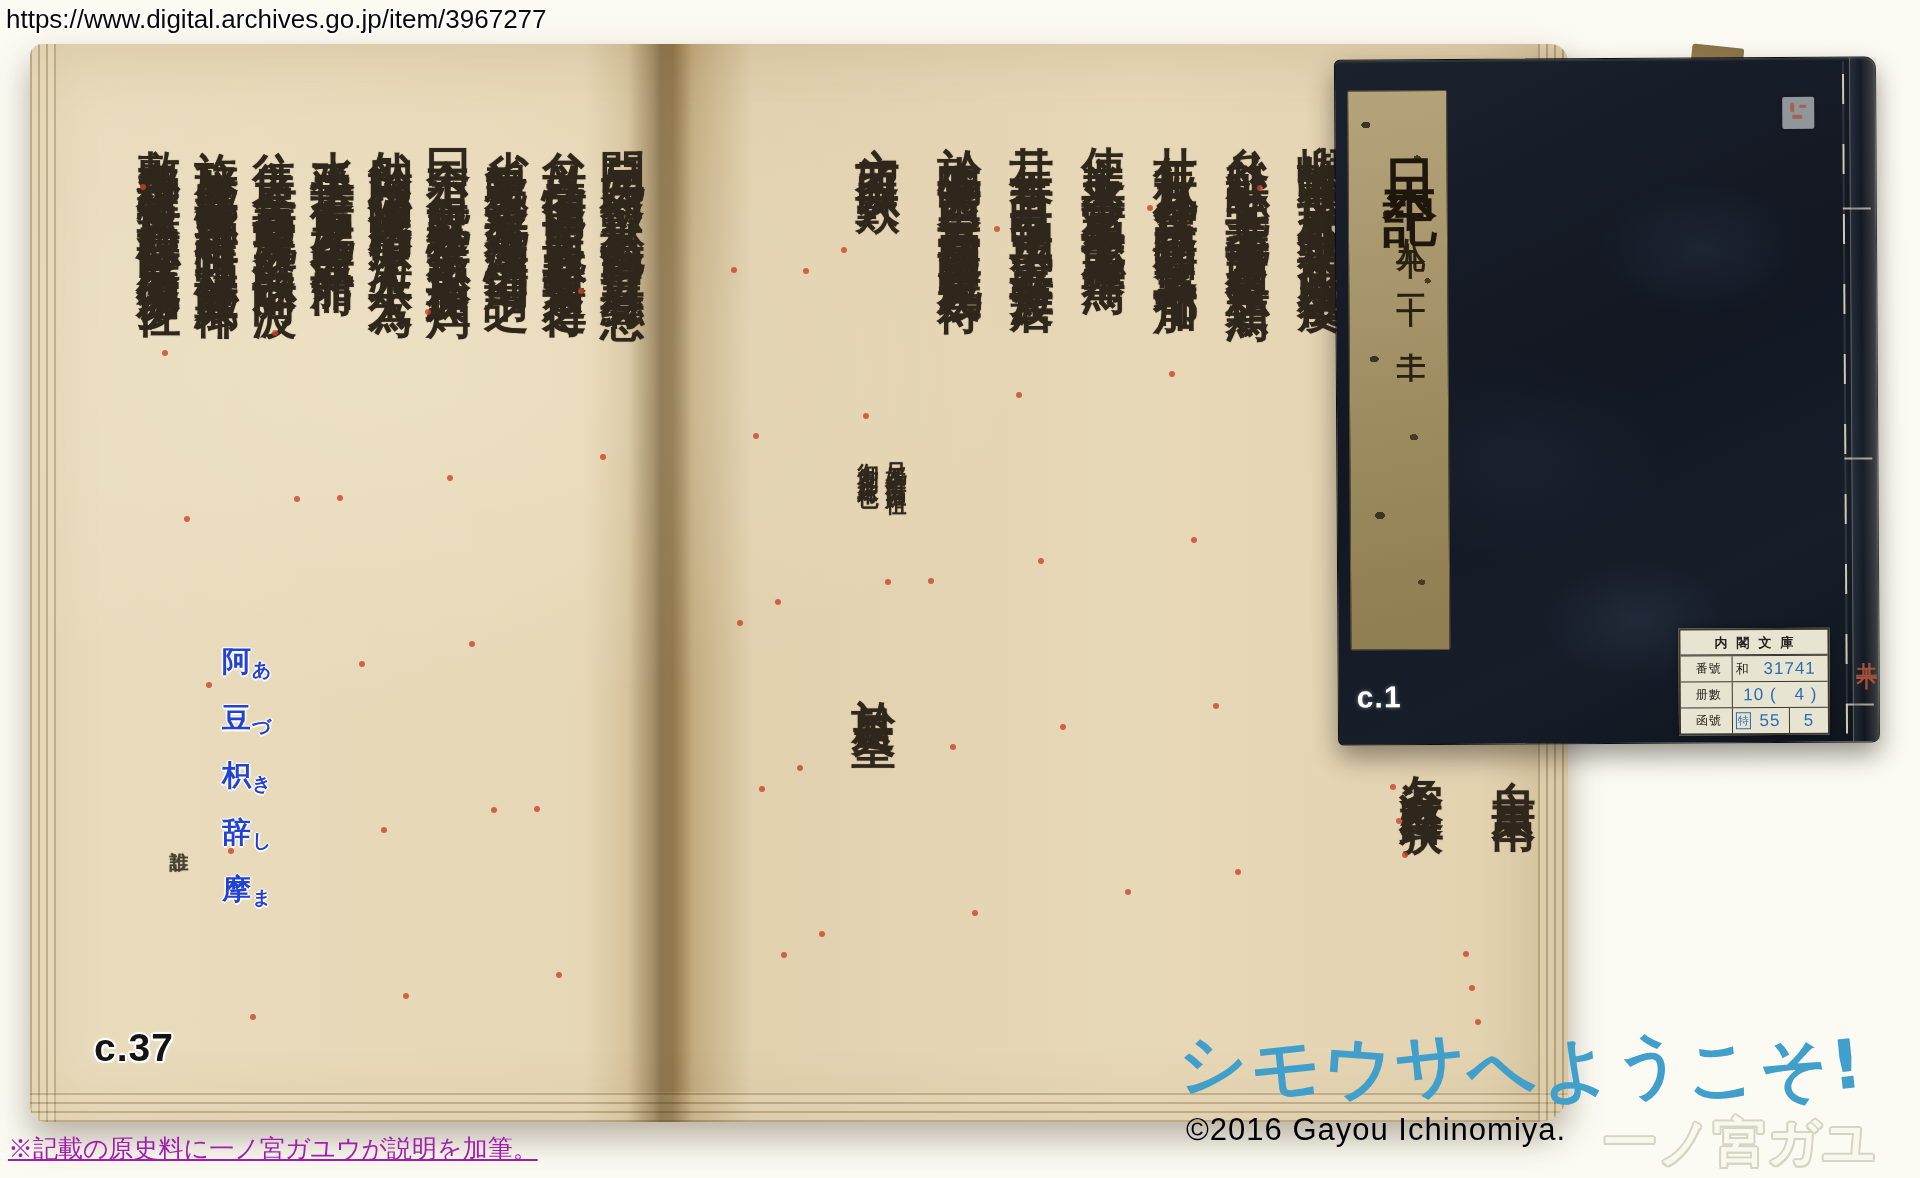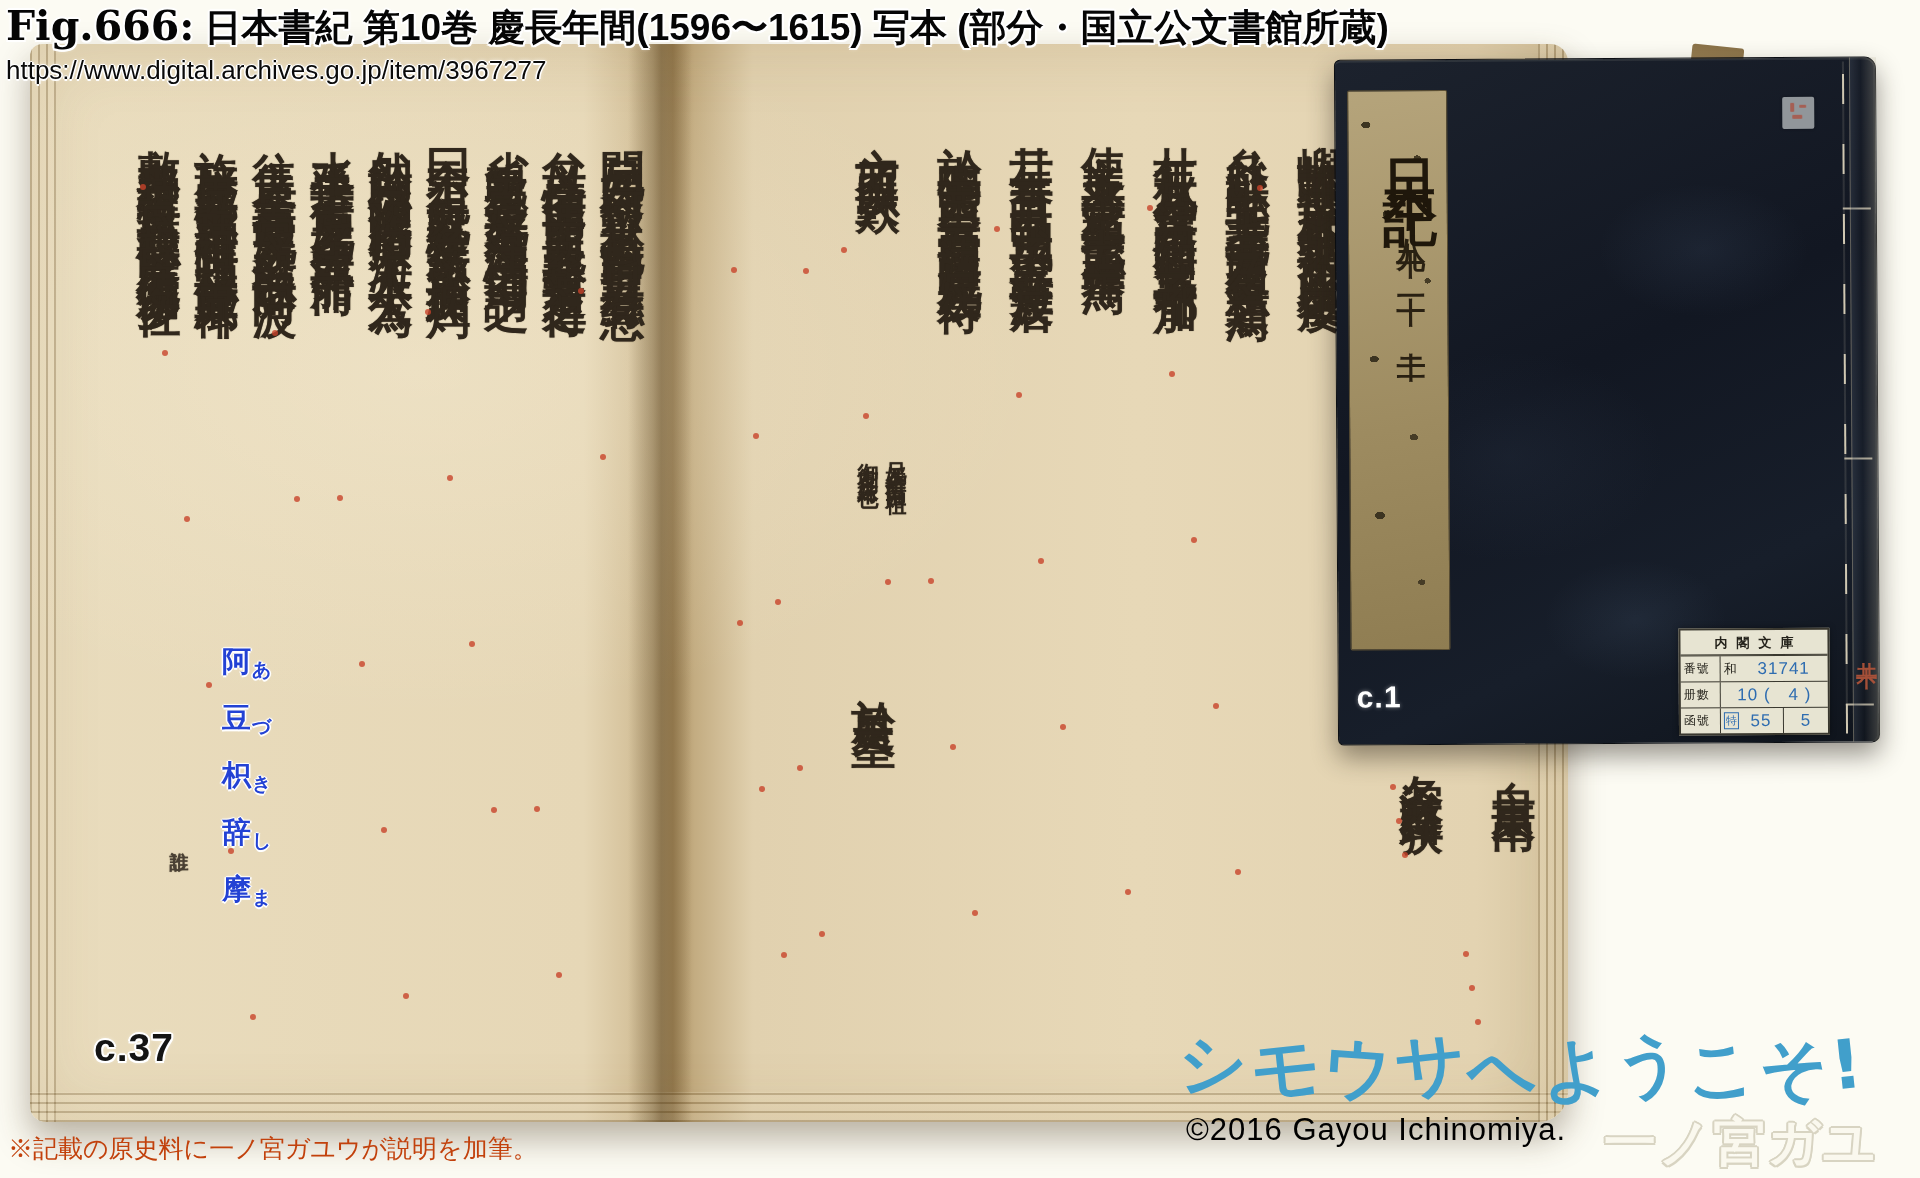--- a/index.html
+++ b/index.html
@@ -67,21 +67,21 @@
   .bunko-body{writing-mode:vertical-rl;text-orientation:upright;height:108px;
     padding:6px 8px 2px 4px;font-size:14px;font-weight:700;letter-spacing:2px;line-height:2.0;}
 
   .catalog-label{position:absolute;left:340px;top:570px;width:151px;box-sizing:border-box;
     background:#e7e4d2;border:2px solid #3a382f;color:#24221b;
     box-shadow:0 0 6px rgba(0,0,0,.4);font-family:"DejaVu Serif","Liberation Serif",serif;}
   .catalog-header{font-size:13px;font-weight:700;letter-spacing:9px;text-align:center;
     padding:4px 0 2px 9px;border-bottom:1px solid #3a382f;}
   .catalog-row{display:flex;align-items:center;border-top:1px solid #3a382f;height:25px;}
   .catalog-row:first-of-type{border-top:none;}
-  .cat-name{width:36px;font-size:12px;letter-spacing:1px;padding-left:3px;
+  .cat-name{width:36px;font-size:12px;letter-spacing:1px;padding-left:15px;
     border-right:1px solid #3a382f;align-self:stretch;display:flex;align-items:center;}
   .cat-pre{font-size:13px;padding:0 3px;}
   .cat-val{font-family:"Liberation Sans",sans-serif;font-size:17px;color:#2e6cb0;
     flex:1;text-align:center;letter-spacing:1px;}
   .cat-box{font-size:11px;color:#2e6cb0;border:1px solid #2e6cb0;padding:0 1px;margin-left:3px;}
   .cat-div{width:1px;align-self:stretch;background:#3a382f;}
 
   .seal{position:absolute;left:447px;top:39px;width:32px;height:32px;border-radius:2px;
     background:rgba(176,181,184,.8);box-shadow:0 0 3px rgba(0,0,0,.35);}
   .seal i{position:absolute;background:#b0432f;opacity:.65;border-radius:1px;filter:blur(.4px);}
@@ -128,21 +128,21 @@
     font-size:68px;font-weight:700;color:#419fcb;letter-spacing:3px;
     font-family:"DejaVu Sans","Liberation Sans",sans-serif;}
   .logo span{display:inline-block;}
   .copyright{position:absolute;left:1186px;top:1112px;z-index:10;
     font-size:31px;color:#000;letter-spacing:1px;}
   .watermark{position:absolute;left:1604px;top:1108px;z-index:9;
     font-size:52px;font-weight:700;color:#faf8ee;letter-spacing:2px;
     font-family:"DejaVu Sans","Liberation Sans",sans-serif;
     text-shadow:2px 0 0 #d8d4c2,-2px 0 0 #d8d4c2,0 2px 0 #d8d4c2,0 -2px 0 #d8d4c2,
       1.5px 1.5px 0 #d8d4c2,-1.5px -1.5px 0 #d8d4c2,1.5px -1.5px 0 #d8d4c2,-1.5px 1.5px 0 #d8d4c2;}
-  .footnote{position:absolute;left:8px;top:1132px;z-index:10;font-size:25px;color:#c2410c;}
+  .footnote{position:absolute;left:8px;top:1132px;z-index:10;font-size:25px;color:#a21caf;text-decoration:underline;}
 </style>
 </head>
 <body>
 
 <div class="spread">
   <div class="edge-left"></div>
   <div class="edge-bottom"></div>
   <div class="edge-right"></div>
   <div class="gutter"></div>
 
@@ -269,22 +269,19 @@
 <div class="page-ref-spread outline-w">c.37</div>
 <div class="furigana-col">
     <div class="fpair" style="top: 0px;"><span class="fk">阿</span><span class="fa">あ</span></div>
     <div class="fpair" style="top: 57px;"><span class="fk">豆</span><span class="fa">づ</span></div>
     <div class="fpair" style="top: 114px;"><span class="fk">枳</span><span class="fa">き</span></div>
     <div class="fpair" style="top: 171px;"><span class="fk">辞</span><span class="fa">し</span></div>
     <div class="fpair" style="top: 228px;"><span class="fk">摩</span><span class="fa">ま</span></div>
   </div>
 
 <div class="fig-header">
-  <div>
-    <span class="fig-label outline-w">Fig.666:</span><span class="fig-title outline-w"> 日本書紀 第10巻 慶長年間(1596〜1615) 写本 (部分・国立公文書館所蔵)</span>
-  </div>
   <div class="fig-url">https://www.digital.archives.go.jp/item/3967277</div>
 </div>
 
 <div class="logo"><span style="transform: rotate(4deg) translateY(-4px);">シ</span><span style="transform: rotate(-6deg) translateY(0px);">モ</span><span style="transform: rotate(4deg) translateY(0px);">ウ</span><span style="transform: rotate(-6deg) translateY(-4px);">サ</span><span style="transform: rotate(4deg) translateY(0px);">へ</span><span style="transform: rotate(-6deg) translateY(0px);">よ</span><span style="transform: rotate(4deg) translateY(-4px);">う</span><span style="transform: rotate(-6deg) translateY(0px);">こ</span><span style="transform: rotate(4deg) translateY(0px);">そ</span><span style="transform: rotate(-6deg) translateY(-4px);">!</span></div>
 <div class="copyright">©2016 Gayou Ichinomiya.</div>
 <div class="watermark">一ノ宮ガユウ</div>
 <div class="footnote">※記載の原史料に一ノ宮ガユウが説明を加筆。</div>
 
 </body></html>

